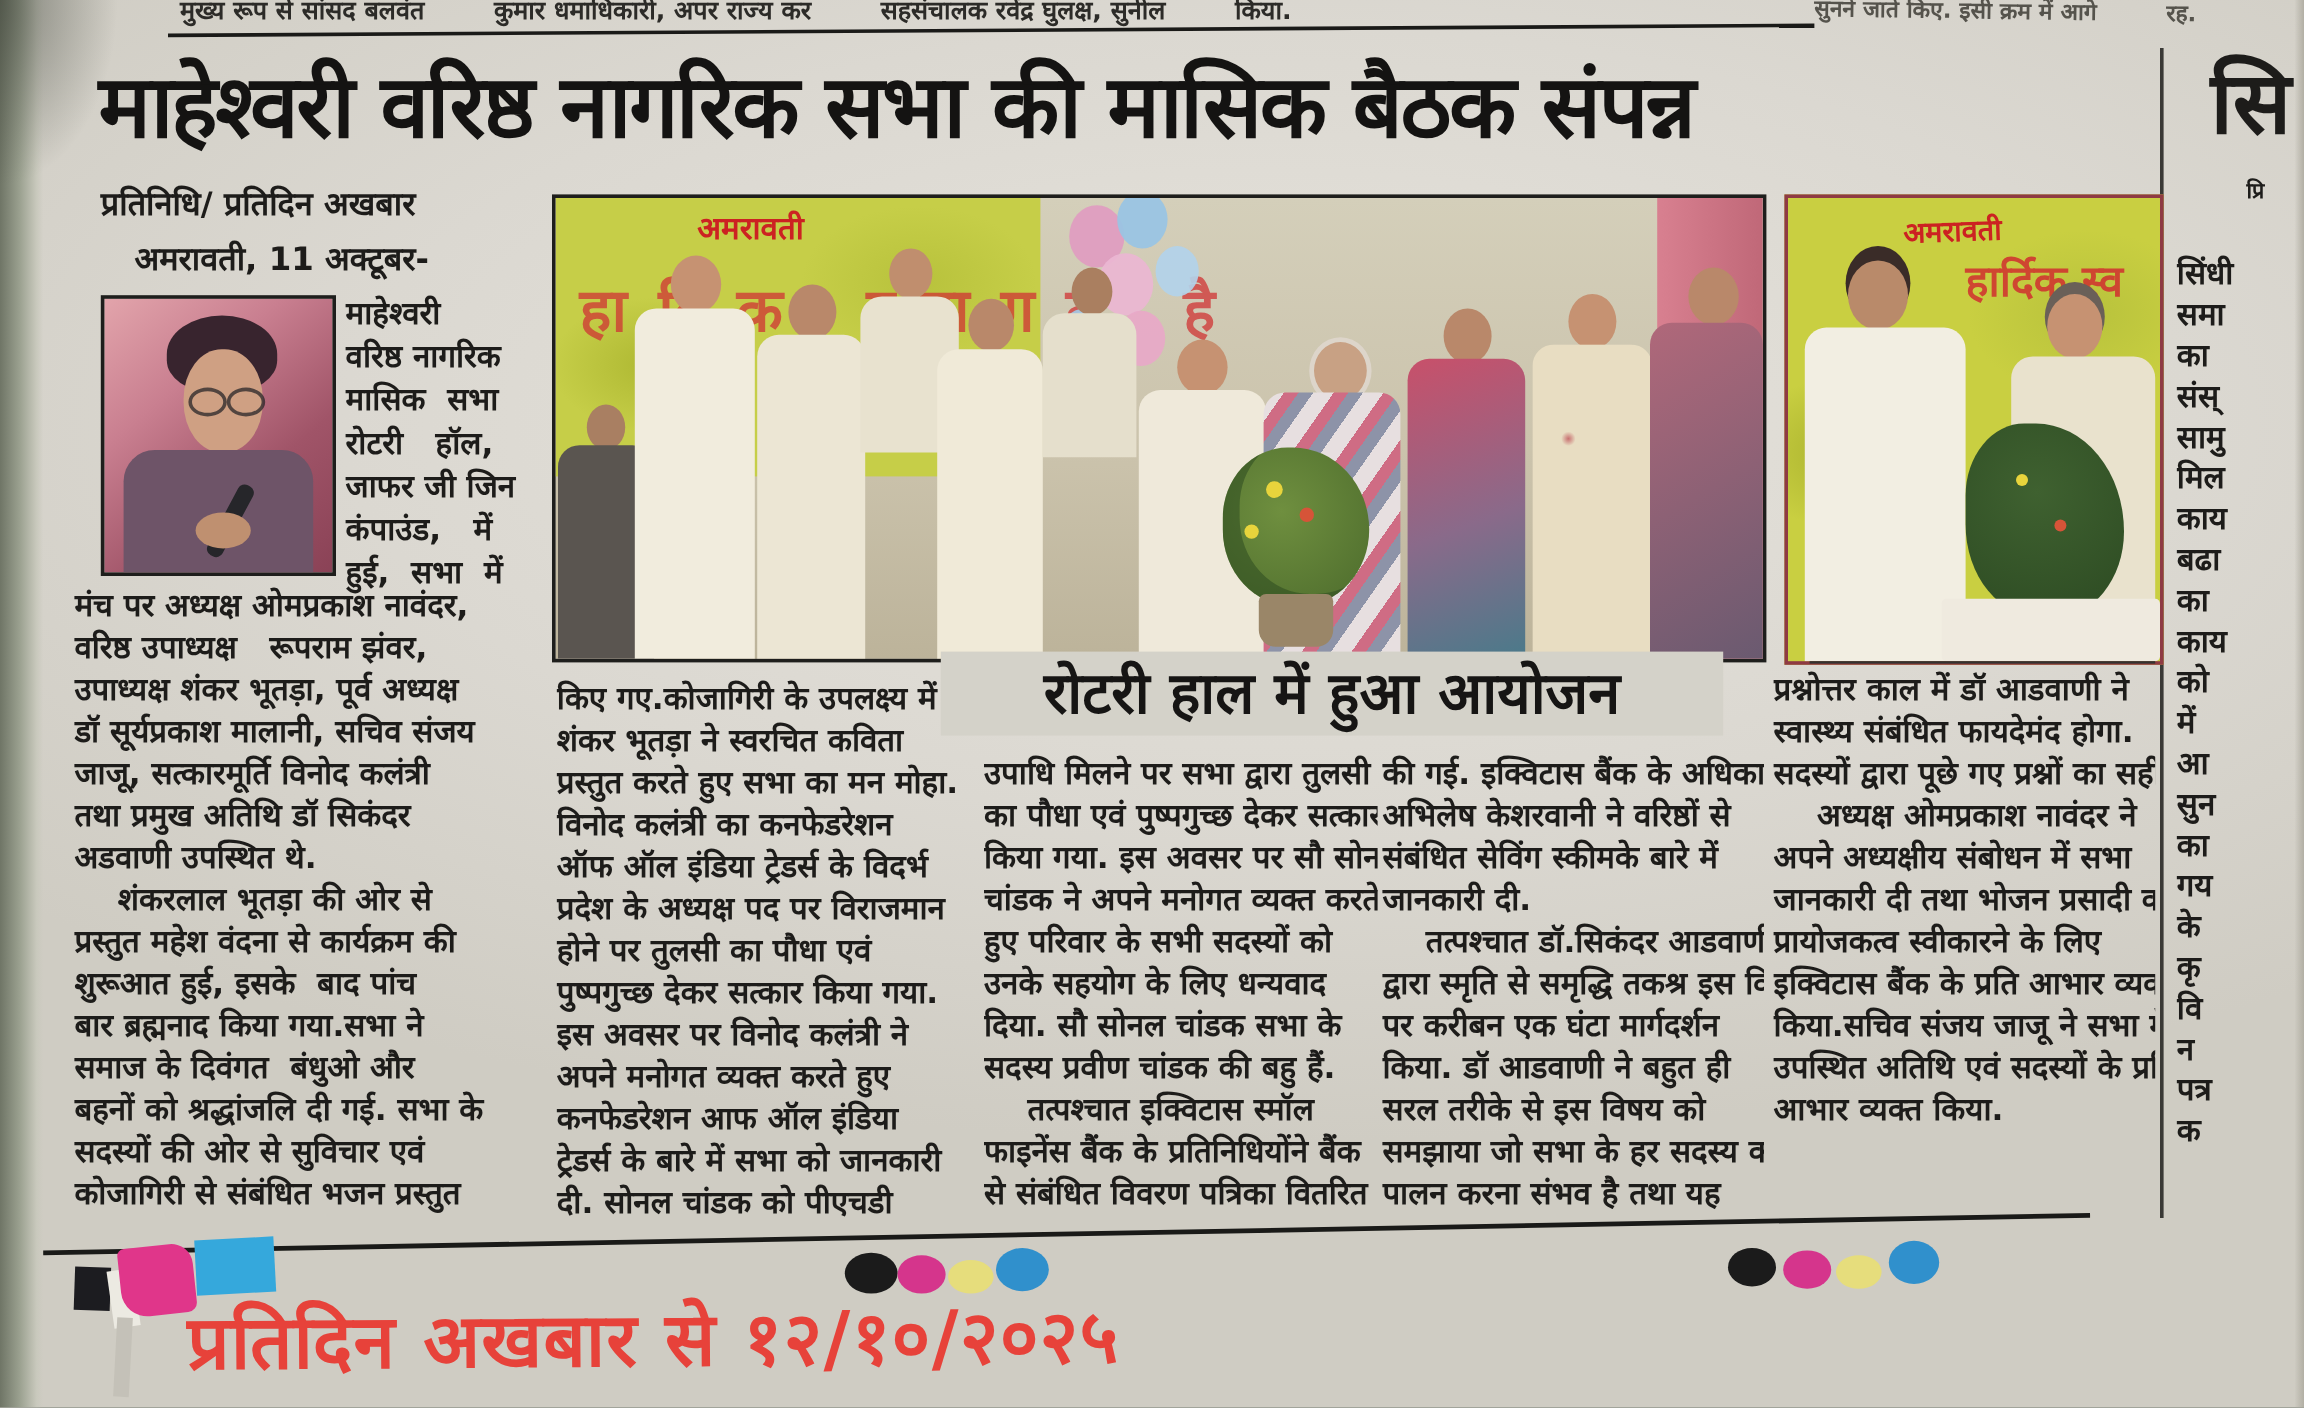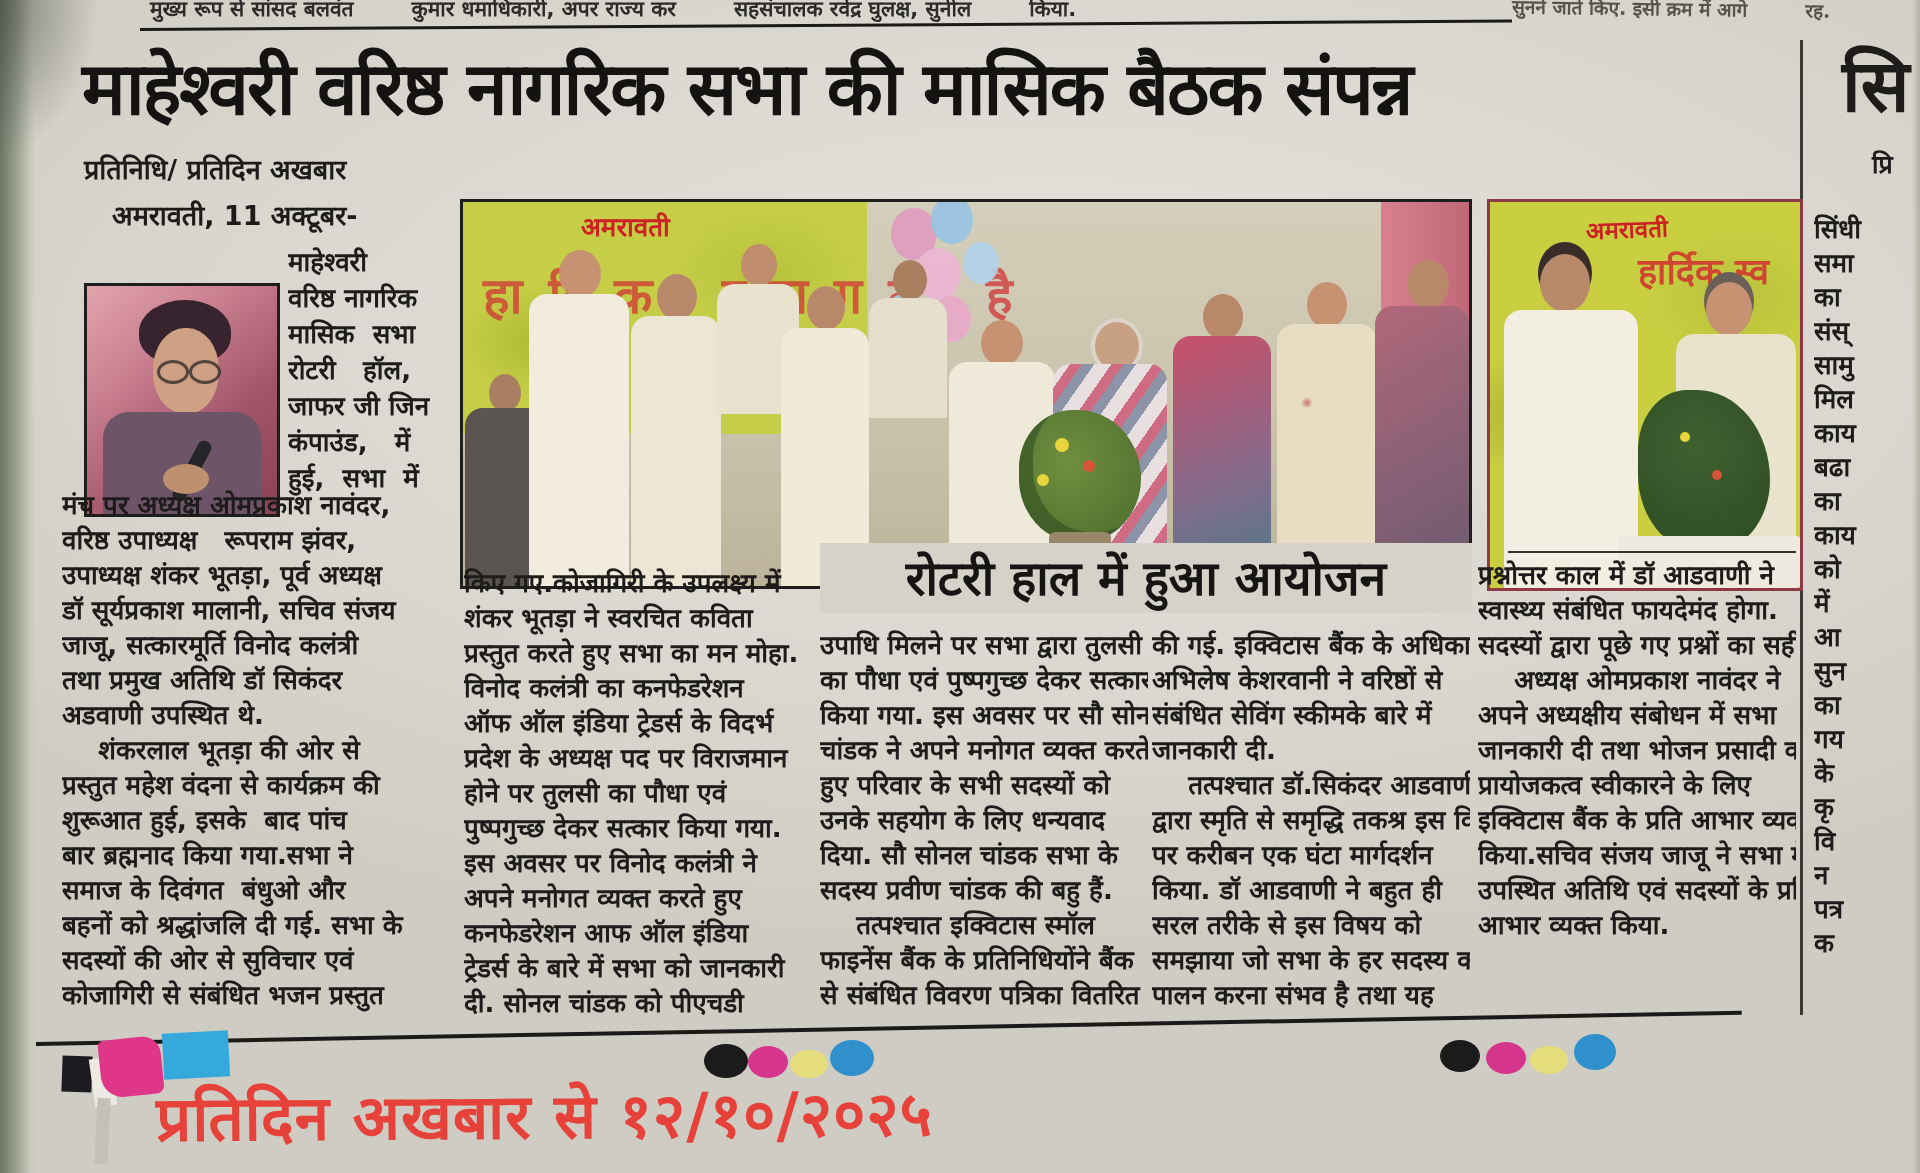--- a/index.html
+++ b/index.html
@@ -10,21 +10,21 @@
   .seg{display:inline-block;margin-right:58px;white-space:nowrap;}
   .topstrip{font-size:21px;font-weight:600;color:#2c2b28;white-space:nowrap;}
   .topstrip-right{font-size:19px;font-weight:600;color:#55534c;white-space:nowrap;}
   .headline{font-size:73px;font-weight:700;letter-spacing:-2px;white-space:nowrap;color:#141312;}
   .byline{font-size:27px;font-weight:700;white-space:nowrap;}
   .col{font-size:26px;font-weight:600;line-height:35px;overflow:hidden;}
   .col .tl{white-space:pre;}
   .wrapcol{font-size:26px;font-weight:600;line-height:36px;overflow:hidden;}
   .wrapcol .tl{white-space:pre;}
   .subhead{background:#d4d2c9;text-align:center;font-size:48px;font-weight:700;color:#161514;}
-  .photo{border:3px solid #1e1e1c;overflow:hidden;margin-top:37px;}
+  .photo{border:3px solid #1e1e1c;overflow:hidden;}
   .rule{background:#1a1a18;}
   .dot{position:absolute;border-radius:50%;}
   .dk{background:#1b1b1b;} .dm{background:#d5358c;} .dy{background:#e6dd7c;} .dc{background:#3090cc;}
   .patch{position:absolute;}
   .stamp{font-size:62px;font-weight:700;color:#e7423a;white-space:nowrap;letter-spacing:1px;}
   .person{position:absolute;}
   .ph{position:absolute;border-radius:50%;}
   .pb{position:absolute;border-radius:18px 18px 0 0;}
   .balloon{position:absolute;border-radius:50%;display:block;opacity:.92;}
   .bannerText{position:absolute;font-weight:700;white-space:nowrap;}
@@ -41,21 +41,21 @@
   <div class="abs" style="right:0;top:0;width:8px;height:1173px;background:linear-gradient(270deg,#b2afa4,rgba(178,175,164,0));"></div>
 
   <div class="abs topstrip" style="left:150px;top:-6px;"><div class="seg">मुख्य रूप से सांसद बलवंत</div><div class="seg">कुमार धमाधिकारी, अपर राज्य कर</div><div class="seg">सहसंचालक रवेंद्र घुलक्ष, सुनील</div><div class="seg">किया.</div></div>
   <div class="abs topstrip-right" style="left:1512px;top:-4px;transform:rotate(.8deg);"><div class="seg">सुनने जाते किए. इसी क्रम में आगे</div><div class="seg">रह.</div></div>
   <div class="abs rule" style="left:140px;top:28px;width:1372px;height:3px;transform:rotate(-.35deg);transform-origin:left center;"></div>
 
   <div class="abs headline" style="left:82px;top:36px;width:1728px;">माहेश्वरी वरिष्ठ नागरिक सभा की मासिक बैठक संपन्न</div>
 
   <div class="abs rule" style="left:1800px;top:40px;width:2.5px;height:975px;background:#3a3936;"></div>
   <div class="abs" style="left:1842px;top:34px;font-size:72px;font-weight:700;">सि</div>
-  <div class="abs" style="left:1872px;top:146px;font-size:25px;font-weight:700;">प्रि</div>
+  <div class="abs" style="left:1872px;top:146px;font-size:18px;font-weight:700;">प्रि</div>
   <div class="abs sidecol" style="left:1814px;top:212px;width:104px;">
       <div class="tl">सिंधी</div>
       <div class="tl">समा</div>
       <div class="tl">का</div>
       <div class="tl">संस्</div>
       <div class="tl">सामु</div>
       <div class="tl">मिल</div>
       <div class="tl">काय</div>
       <div class="tl">बढा</div>
       <div class="tl">का</div>
@@ -192,21 +192,21 @@
         <div class="ph" style="left:216px;top:80px;width:46px;height:54px;background:#c69272;box-shadow:0 -8px 0 2px #6a6058;"></div>
         <div class="pb" style="left:186px;top:132px;width:120px;height:254px;background:#e9e2cd;"></div>
       </div>
     <div class="abs" style="left:148px;top:188px;width:132px;height:162px;background:radial-gradient(circle at 45% 35%,#3f6130,#2c4a22);border-radius:40% 60% 48% 52%;"></div>
     <i class="abs" style="left:190px;top:230px;width:10px;height:10px;border-radius:50%;background:#e8d43c;"></i>
     <i class="abs" style="left:222px;top:268px;width:10px;height:10px;border-radius:50%;background:#d65438;"></i>
     <div class="abs" style="left:128px;top:334px;width:182px;height:52px;background:#efeadf;border-radius:4px;"></div>
   </div>
   <div class="abs rule" style="left:1508px;top:551px;width:288px;height:2px;background:#34332f;"></div>
 
-  <div class="abs subhead" style="left:820px;top:543px;width:652px;height:70px;line-height:70px;">रोटरी हाल में हुआ आयोजन</div>
+  <div class="abs subhead" style="left:784px;top:543px;width:652px;height:70px;line-height:70px;">रोटरी हाल में हुआ आयोजन</div>
 
   <div class="abs col" style="left:464px;top:566px;width:348px;">
       <div class="tl">किए गए.कोजागिरी के उपलक्ष्य में</div>
       <div class="tl">शंकर भूतड़ा ने स्वरचित कविता</div>
       <div class="tl">प्रस्तुत करते हुए सभा का मन मोहा.</div>
       <div class="tl">विनोद कलंत्री का कनफेडरेशन</div>
       <div class="tl">ऑफ ऑल इंडिया ट्रेडर्स के विदर्भ</div>
       <div class="tl">प्रदेश के अध्यक्ष पद पर विराजमान</div>
       <div class="tl">होने पर तुलसी का पौधा एवं</div>
       <div class="tl">पुष्पगुच्छ देकर सत्कार किया गया.</div>

